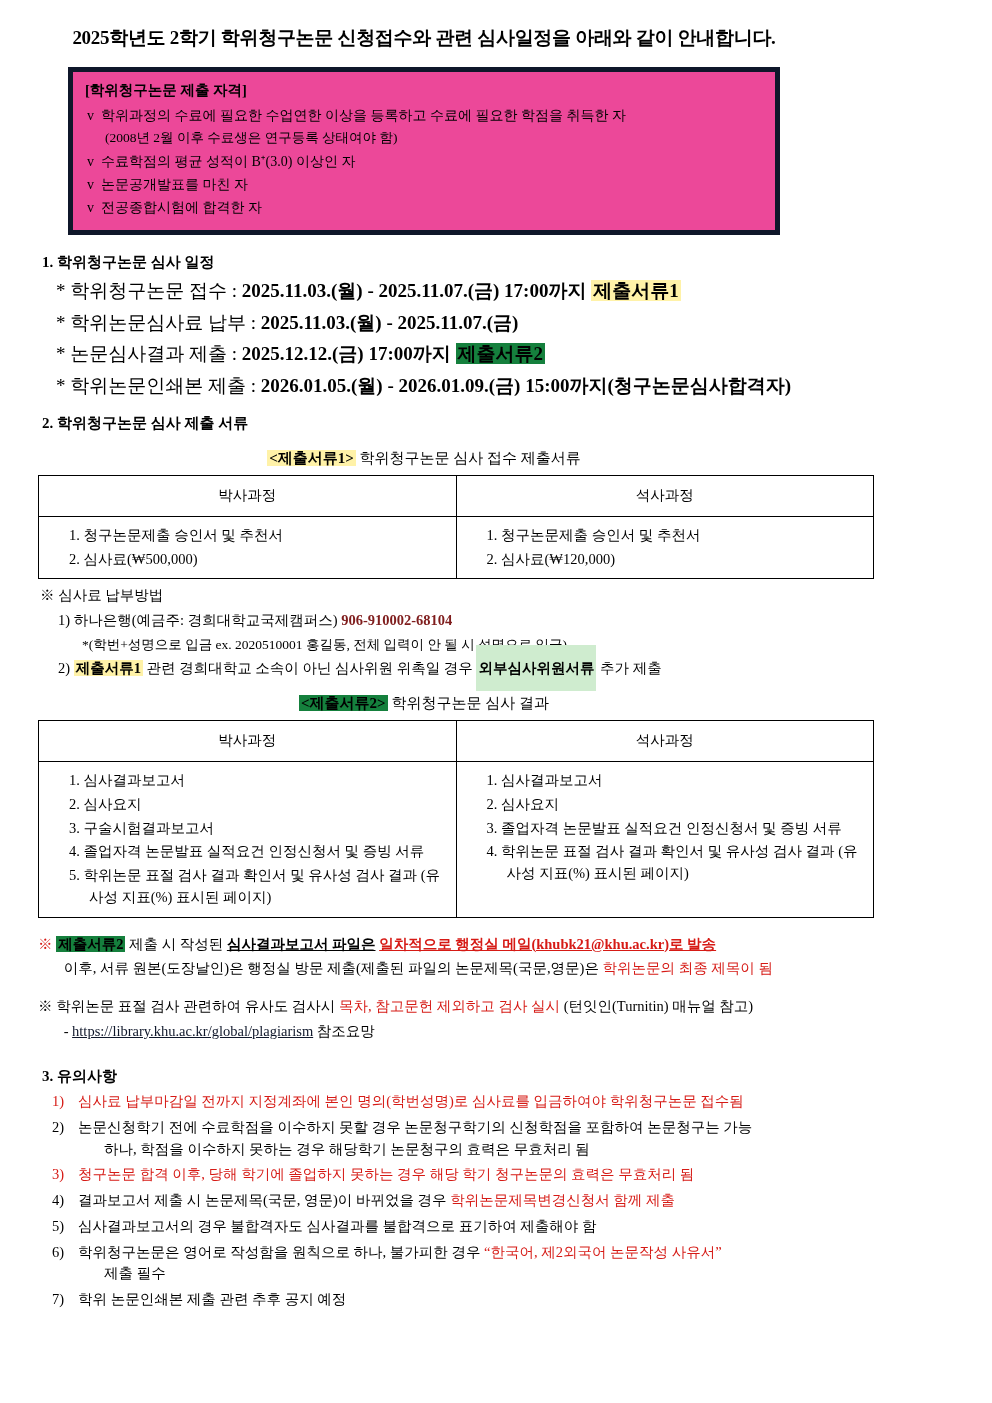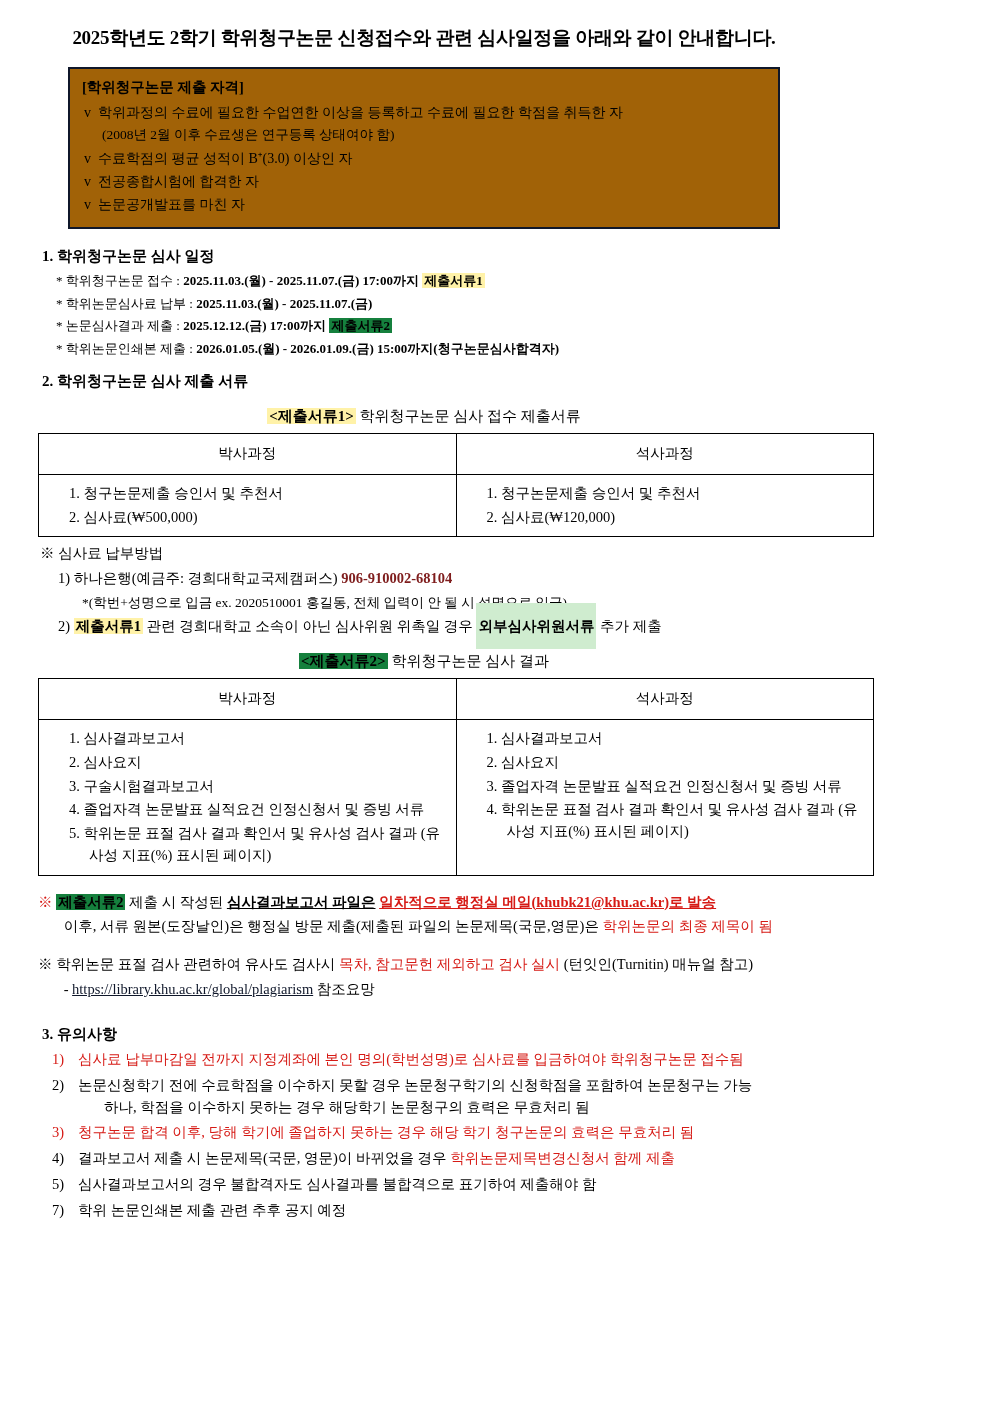--- a/index.html
+++ b/index.html
@@ -23,22 +23,22 @@
   }
   .doc-title {
     text-align: center;
     font-size: 19px;
     font-weight: bold;
     letter-spacing: -0.3px;
     margin: 6px 0 14px 0;
   }
   
   .qual-box {
-    border: 2px solid #0f172a;
-    background: #a16207;
+    border: 5px solid #0f172a;
+    background: #ec4899;
     margin: 0 30px 16px 30px;
     padding: 8px 24px 10px 12px;
     box-sizing: border-box;
   }
   .qual-box .qual-head {
     font-weight: bold;
     font-size: 14.5px;
     margin-bottom: 4px;
   }
   .qual-box .qual-item {
@@ -52,21 +52,21 @@
     margin: 1px 0;
   }
   .chev { display: inline-block; width: 14px; }
 
   .sec-title {
     font-weight: bold;
     font-size: 15px;
     margin: 12px 0 4px 4px;
   }
   .bullet-line {
-    font-size: 13px;
+    font-size: 19px;
     margin: 3px 0 3px 18px;
     white-space: nowrap;
   }
   b.bold { font-weight: bold; }
   .hl-yellow { background: #fff2a8; padding: 0 2px; font-weight: bold; }
   .hl-yellow2 { background: #15803d; padding: 0 2px; font-weight: bold; }
   .hl-green { background: #cfeccf; padding: 15px 2px; font-weight: bold; }
   .red { color: #d61a15; }
   .blue { color: #7f1d1d; font-weight: bold; }
 
@@ -144,22 +144,22 @@
 
 <div class="page">
 
   <div class="doc-title">2025학년도  2학기  학위청구논문  신청접수와  관련  심사일정을  아래와  같이  안내합니다.</div>
 
   <div class="qual-box">
     <div class="qual-head">[학위청구논문 제출 자격]</div>
     <div class="qual-item"><span class="chev">v</span><span>학위과정의  수료에  필요한  수업연한  이상을  등록하고  수료에  필요한  학점을  취득한  자</span></div>
     <div class="qual-sub">(2008년  2월  이후  수료생은  연구등록  상태여야  함)</div>
     <div class="qual-item"><span class="chev">v</span><span>수료학점의  평균  성적이  B⁺(3.0)  이상인  자</span></div>
+    <div class="qual-item"><span class="chev">v</span><span>논문공개발표를  마친  자</span></div>
     <div class="qual-item"><span class="chev">v</span><span>전공종합시험에  합격한  자</span></div>
-    <div class="qual-item"><span class="chev">v</span><span>논문공개발표를  마친  자</span></div>
   </div>
 
   <div class="sec-title">1.  학위청구논문  심사  일정</div>
 
   <div class="bullet-line">
     <span>*  학위청구논문  접수 :</span>
     <b class="bold">2025.11.03.(월) - 2025.11.07.(금) 17:00까지</b>
     <span class="hl-yellow">제출서류1</span>
   </div>
   <div class="bullet-line">
@@ -297,17 +297,22 @@
       <span class="num">3)</span><span>청구논문  합격  이후,  당해  학기에  졸업하지  못하는  경우  해당  학기  청구논문의  효력은  무효처리  됨</span>
     </li>
     <li>
       <span class="num">4)</span><span>결과보고서  제출  시  논문제목(국문,  영문)이  바뀌었을  경우</span>
       <span class="red">학위논문제목변경신청서  함께  제출</span>
     </li>
     <li>
       <span class="num">5)</span><span>심사결과보고서의  경우  불합격자도  심사결과를  불합격으로  표기하여  제출해야  함</span>
     </li>
     <li>
+      <span class="num">6)</span><span>학위청구논문은  영어로  작성함을  원칙으로  하나,  불가피한  경우</span>
+      <span class="red">“한국어,  제2외국어  논문작성  사유서”</span>
+      <span class="cont-indent">제출  필수</span>
+    </li>
+    <li>
       <span class="num">7)</span><span>학위  논문인쇄본  제출  관련  추후  공지  예정</span>
     </li>
   </ol>
 
 </div>
 
 </body></html>

